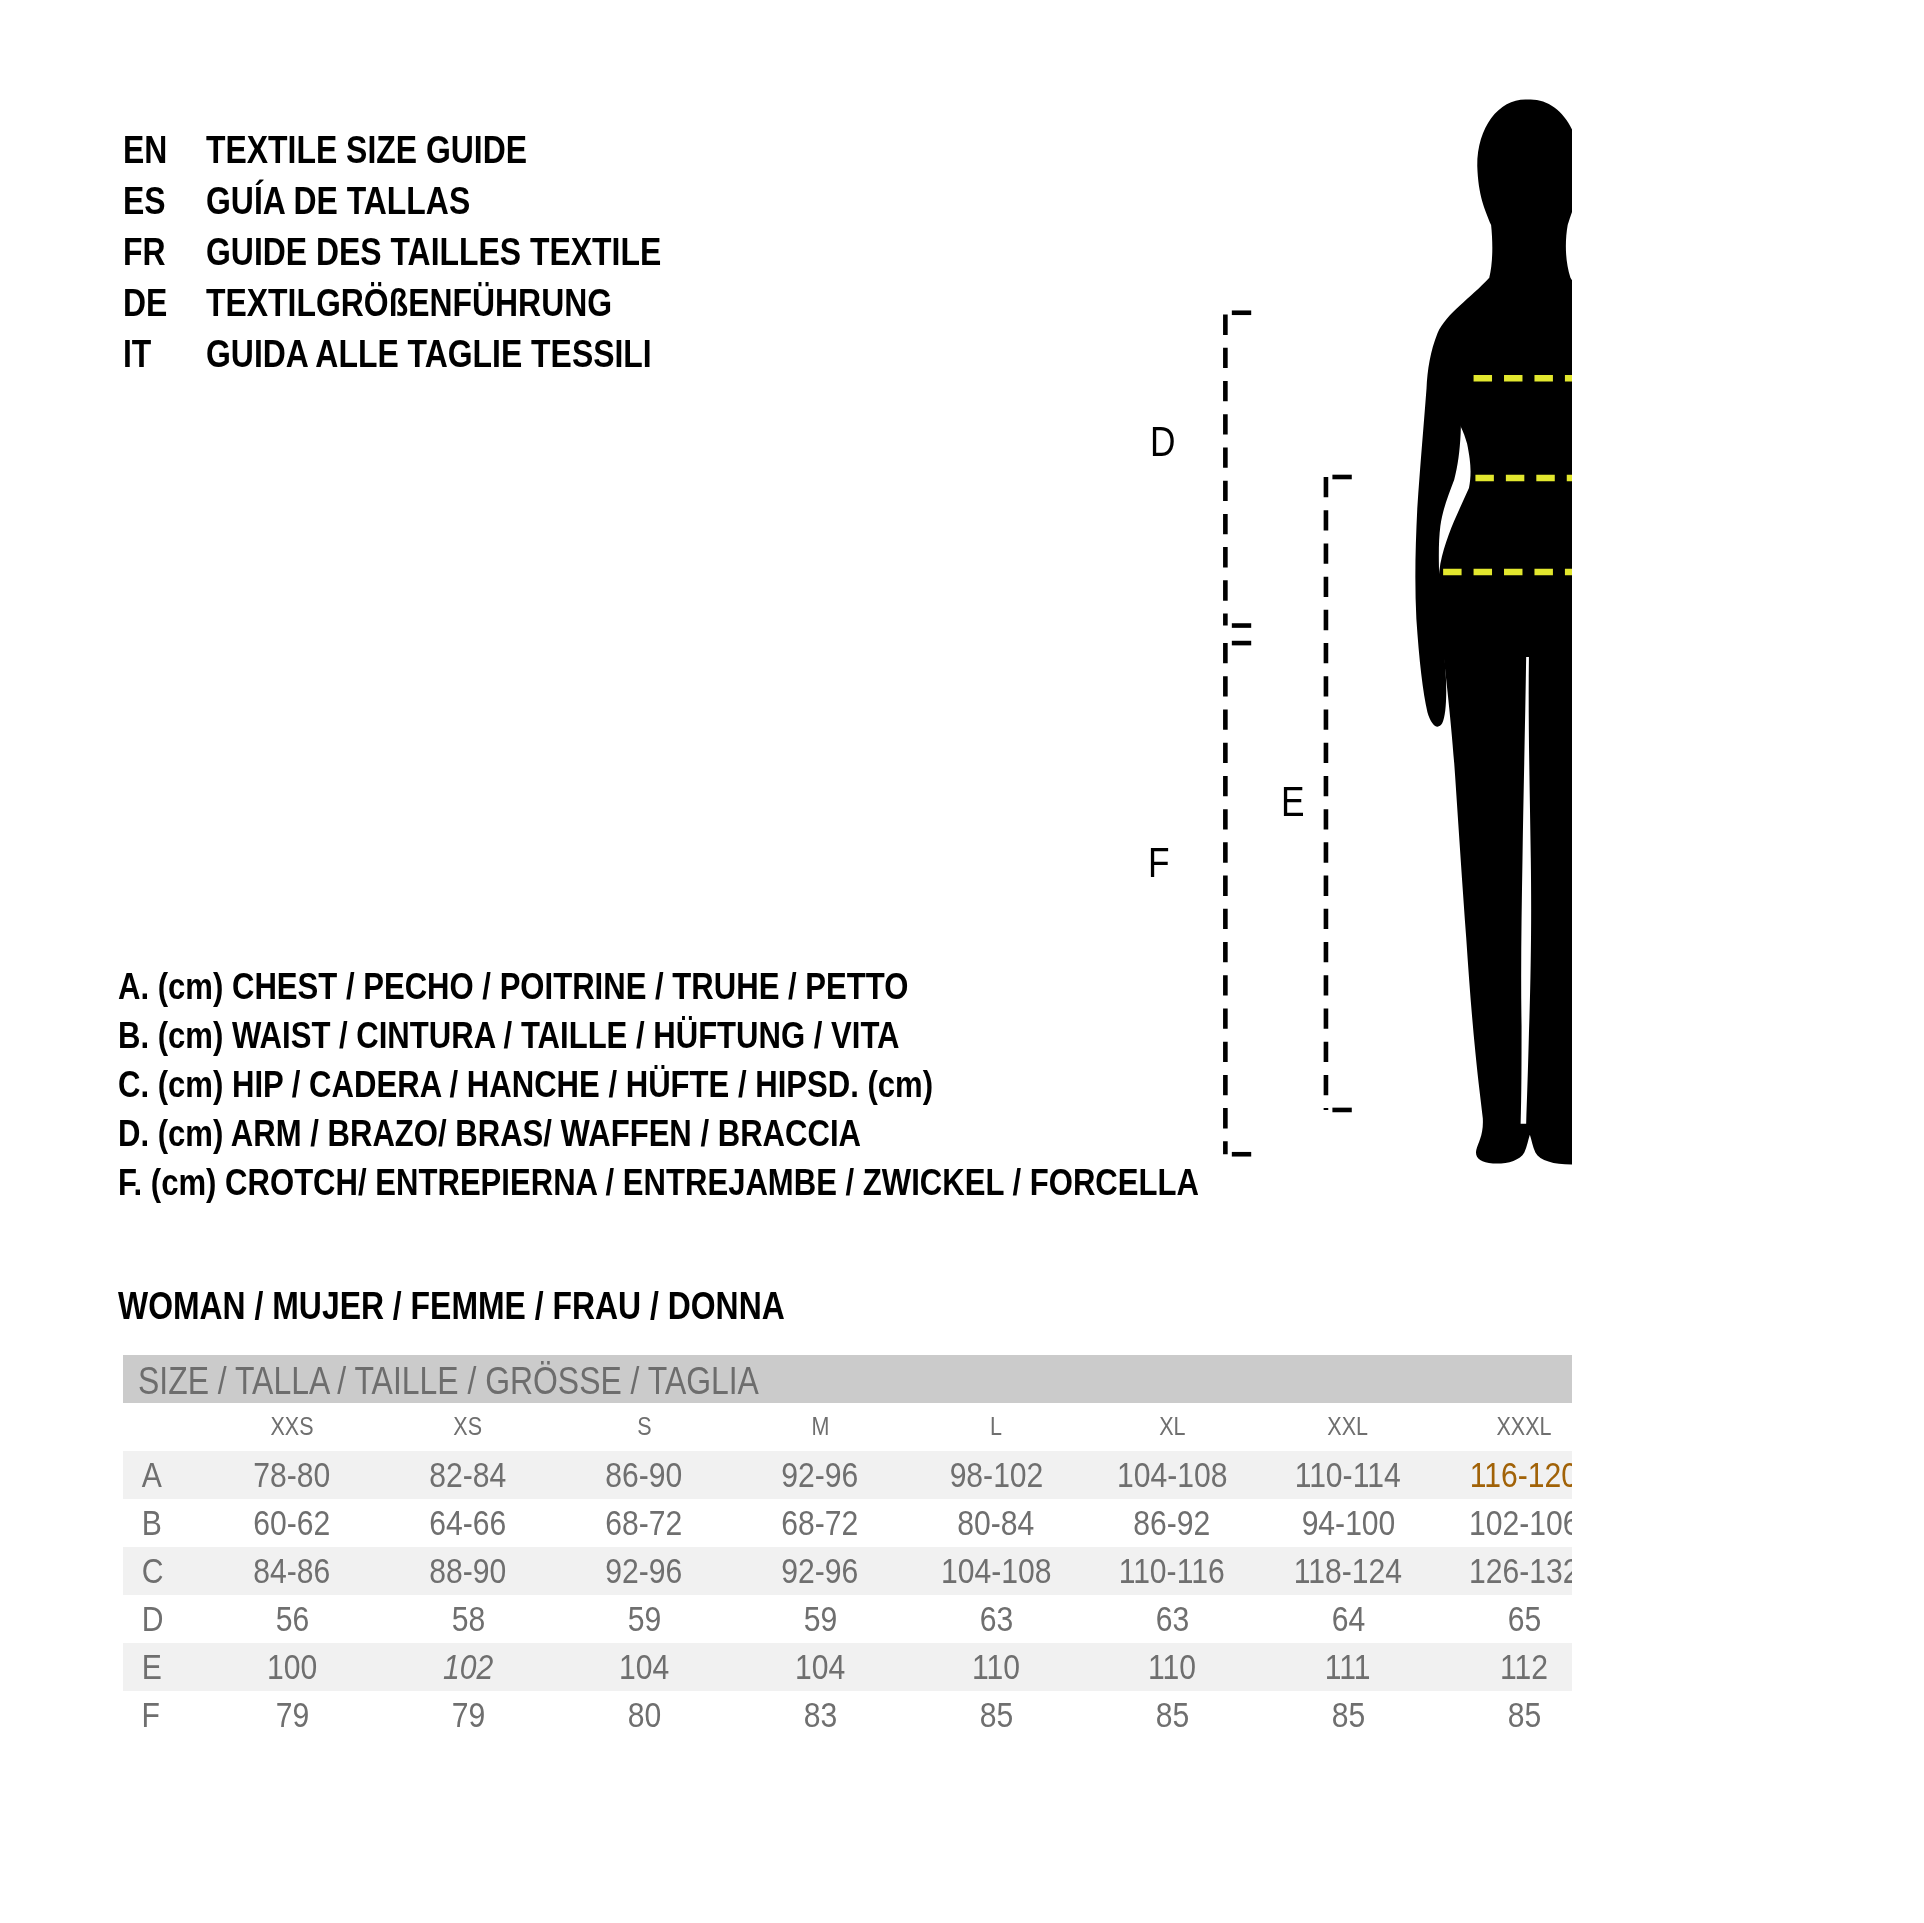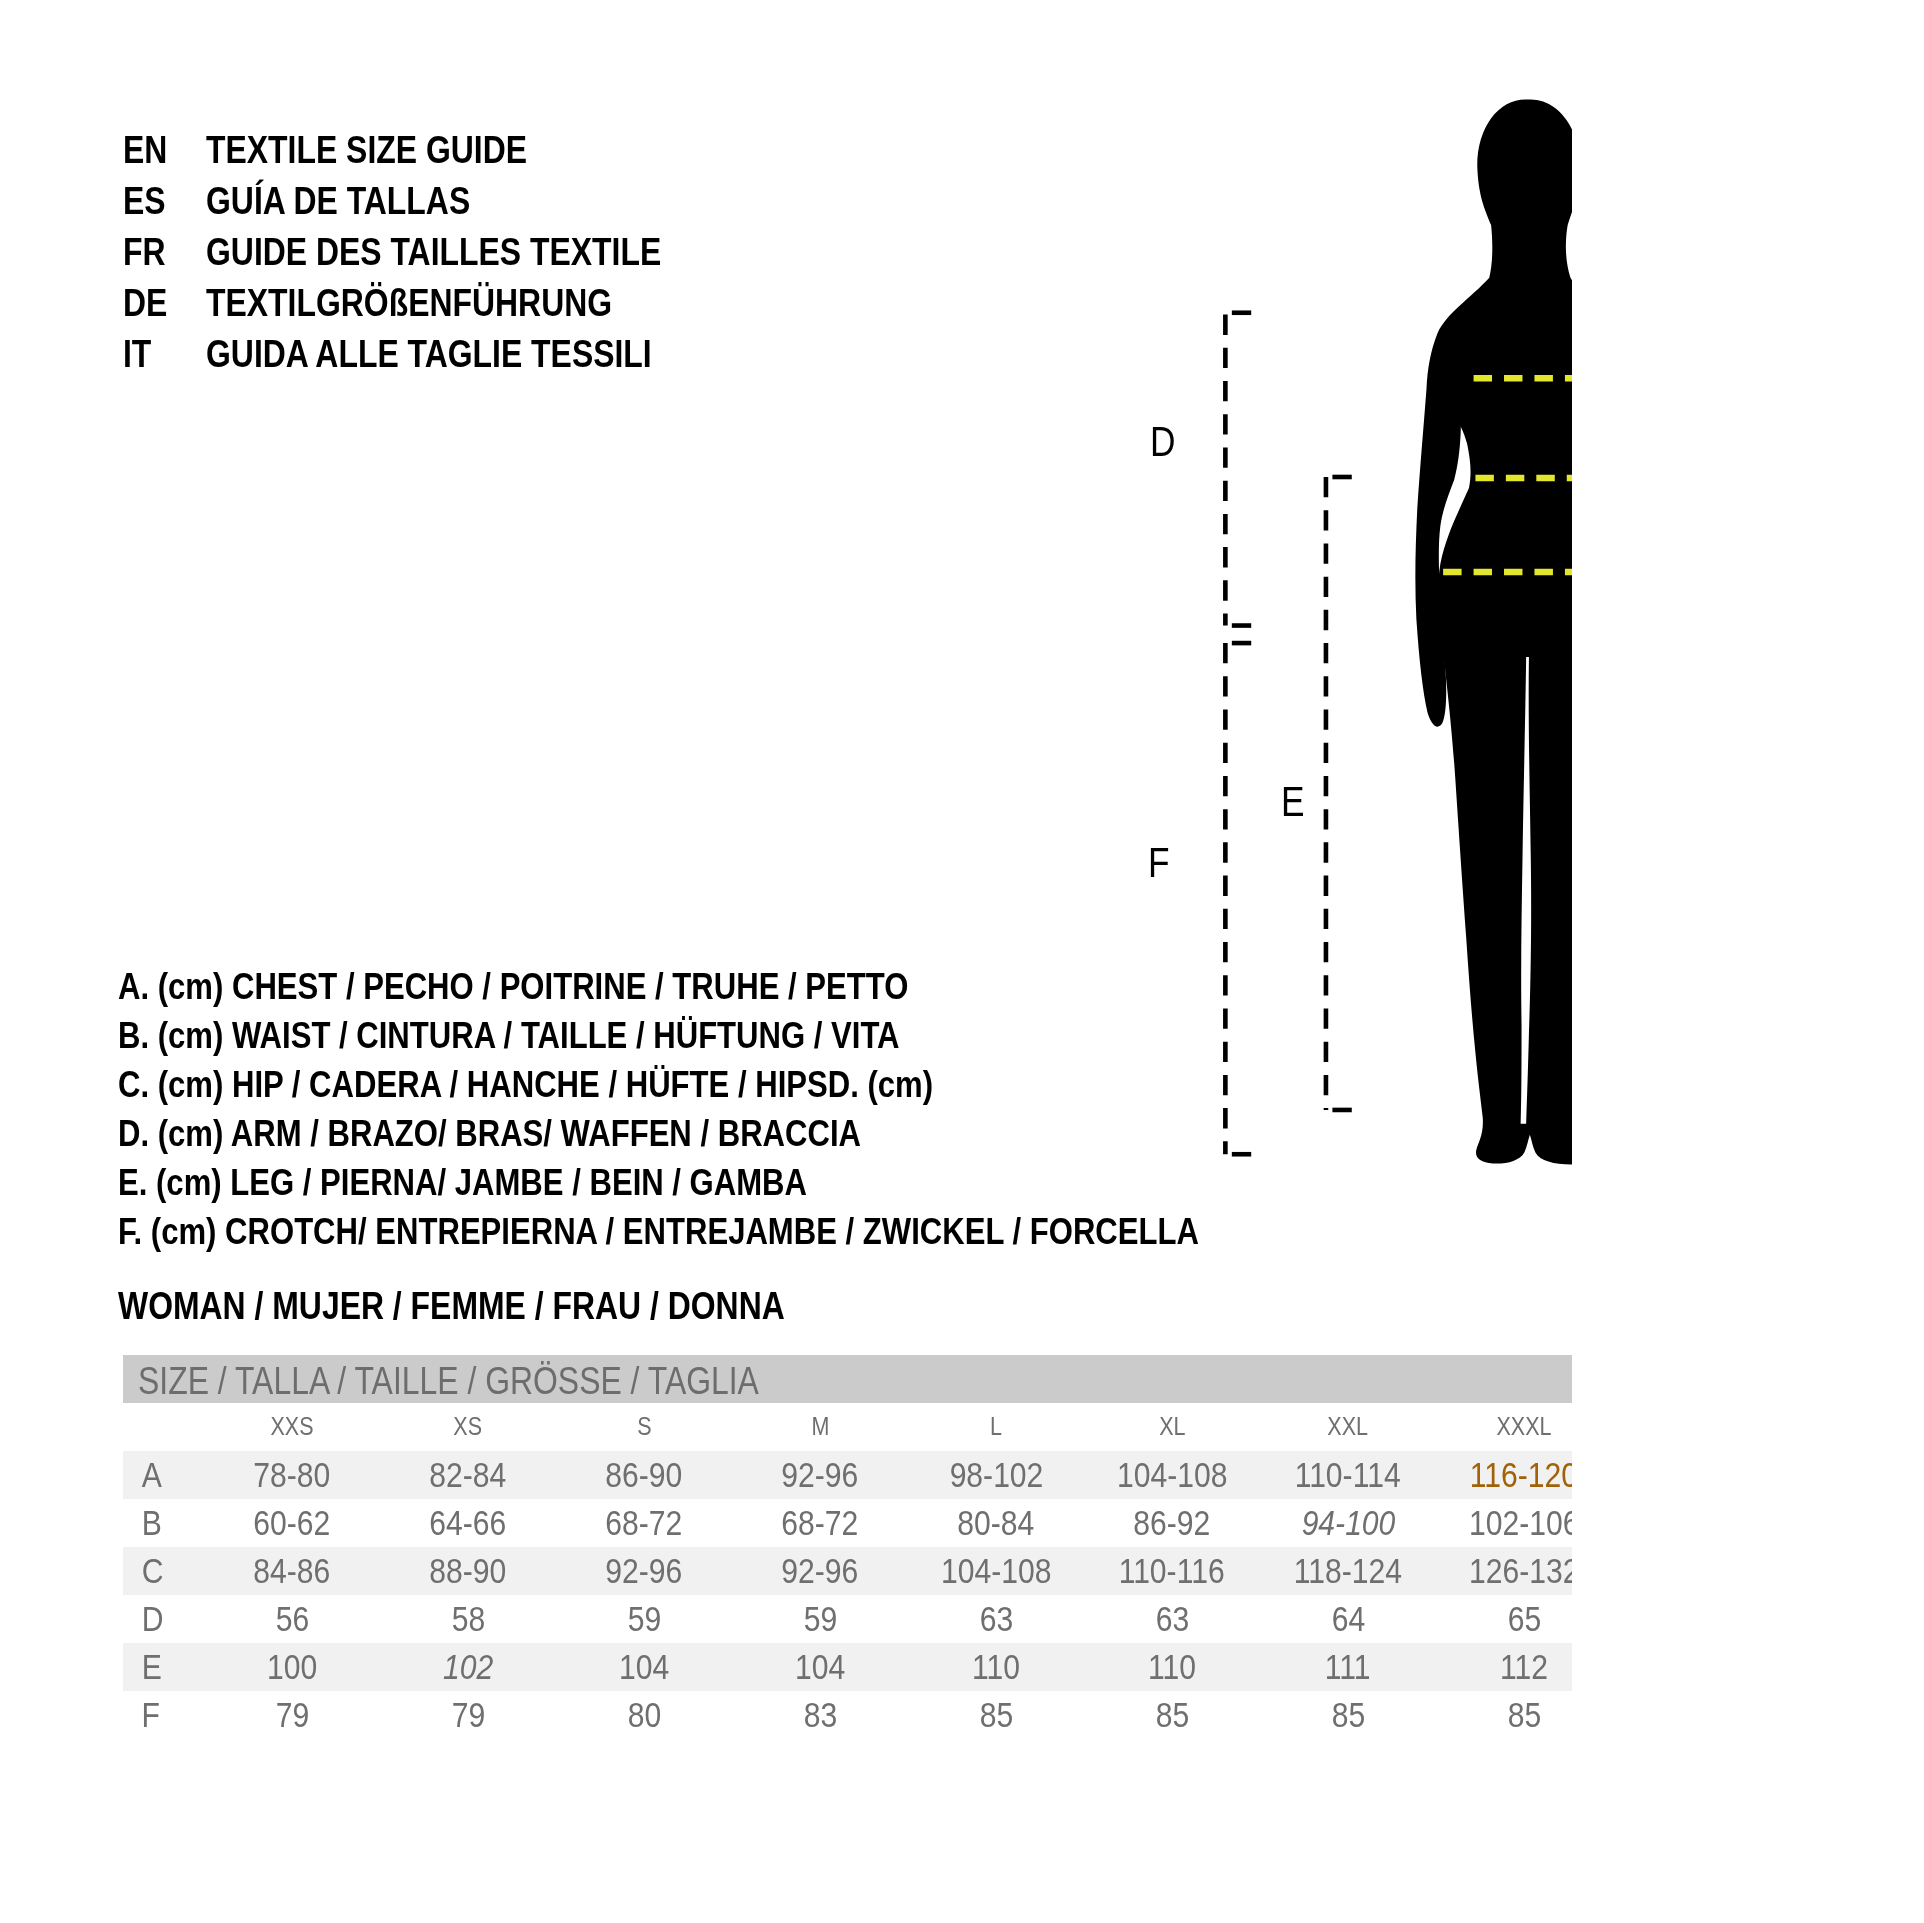--- a/index.html
+++ b/index.html
@@ -145,21 +145,20 @@
 
   <div id="legend-block" class="abs">
     <div class="legend-line"><span class="cx">A. (cm) CHEST / PECHO / POITRINE / TRUHE / PETTO</span></div>
 
     <div class="legend-line"><span class="cx">B. (cm) WAIST / CINTURA / TAILLE / HÜFTUNG / VITA</span></div>
 
     <div class="legend-line"><span class="cx">C. (cm) HIP / CADERA / HANCHE / HÜFTE / HIPSD. (cm)</span></div>
 
     <div class="legend-line"><span class="cx">D. (cm) ARM / BRAZO/ BRAS/ WAFFEN / BRACCIA</span></div>
 
-    <div class="legend-line"><span class="cx">E. (cm) LEG / PIERNA/ JAMBE / BEIN / GAMBA</span></div>
 
     <div class="legend-line"><span class="cx">F. (cm) CROTCH/ ENTREPIERNA / ENTREJAMBE / ZWICKEL / FORCELLA</span></div>
   </div>
 
   <div id="gender-title" class="abs">
     <span class="cx">WOMAN / MUJER / FEMME / FRAU / DONNA</span>
   </div>
 
   <div id="table-header-bar" class="abs" style="background: rgb(203, 203, 203);">
     <span class="txt" style="color: rgb(109, 109, 109);"><span class="cx">SIZE / TALLA / TAILLE / GRÖSSE / TAGLIA</span></span>
@@ -196,21 +195,21 @@
       </div>
 
     <div class="trow tgrid">
       <div class="rlabel" style="color: rgb(111, 111, 111);"><span class="cxc">B</span></div>
     <div class="cell" style="color: rgb(111, 111, 111);"><span class="cxc">60-62</span></div>
         <div class="cell" style="color: rgb(111, 111, 111);"><span class="cxc">64-66</span></div>
         <div class="cell" style="color: rgb(111, 111, 111);"><span class="cxc">68-72</span></div>
         <div class="cell" style="color: rgb(111, 111, 111);"><span class="cxc">68-72</span></div>
         <div class="cell" style="color: rgb(111, 111, 111);"><span class="cxc">80-84</span></div>
         <div class="cell" style="color: rgb(111, 111, 111);"><span class="cxc">86-92</span></div>
-        <div class="cell" style="color: rgb(111, 111, 111); font-style: italic;"><span class="cxc">94-100</span></div>
+        <div class="cell" style="color: rgb(111, 111, 111);"><span class="cxc">94-100</span></div>
         <div class="cell" style="color: rgb(111, 111, 111);"><span class="cxc">102-106</span></div>
       </div>
 
     <div class="trow tgrid" style="background: rgb(241, 241, 241);">
       <div class="rlabel" style="color: rgb(111, 111, 111);"><span class="cxc">C</span></div>
     <div class="cell" style="color: rgb(111, 111, 111);"><span class="cxc">84-86</span></div>
         <div class="cell" style="color: rgb(111, 111, 111);"><span class="cxc">88-90</span></div>
         <div class="cell" style="color: rgb(111, 111, 111);"><span class="cxc">92-96</span></div>
         <div class="cell" style="color: rgb(111, 111, 111);"><span class="cxc">92-96</span></div>
         <div class="cell" style="color: rgb(111, 111, 111);"><span class="cxc">104-108</span></div>

